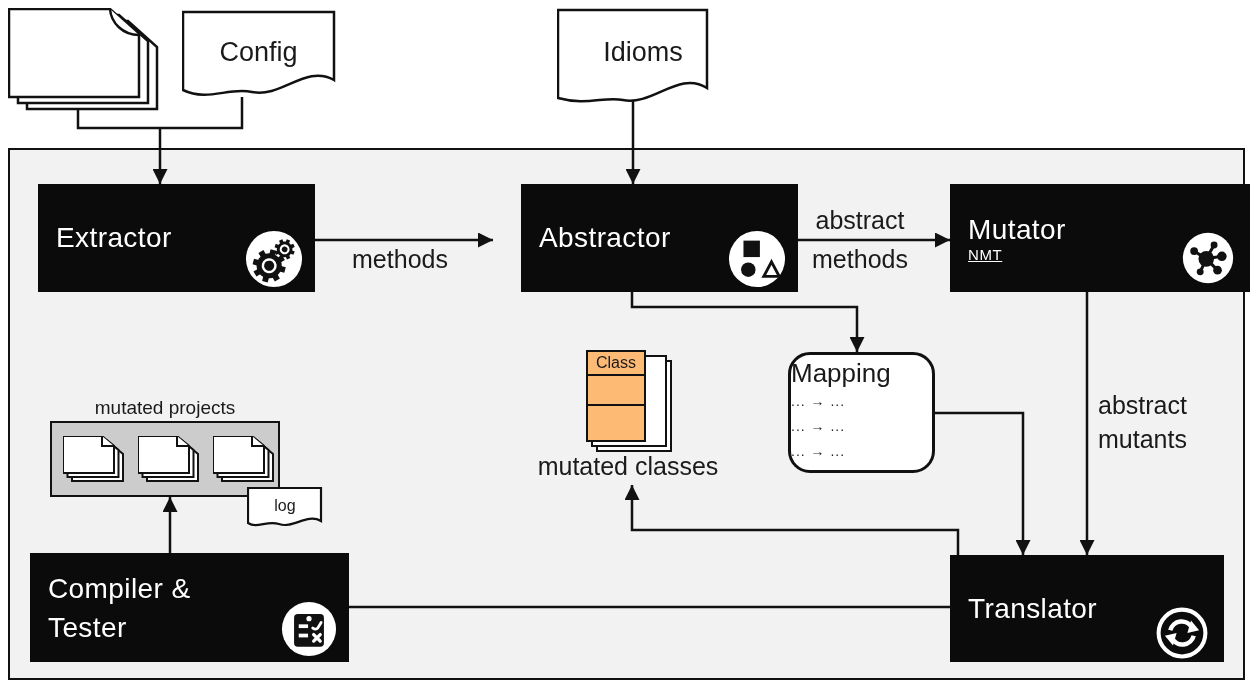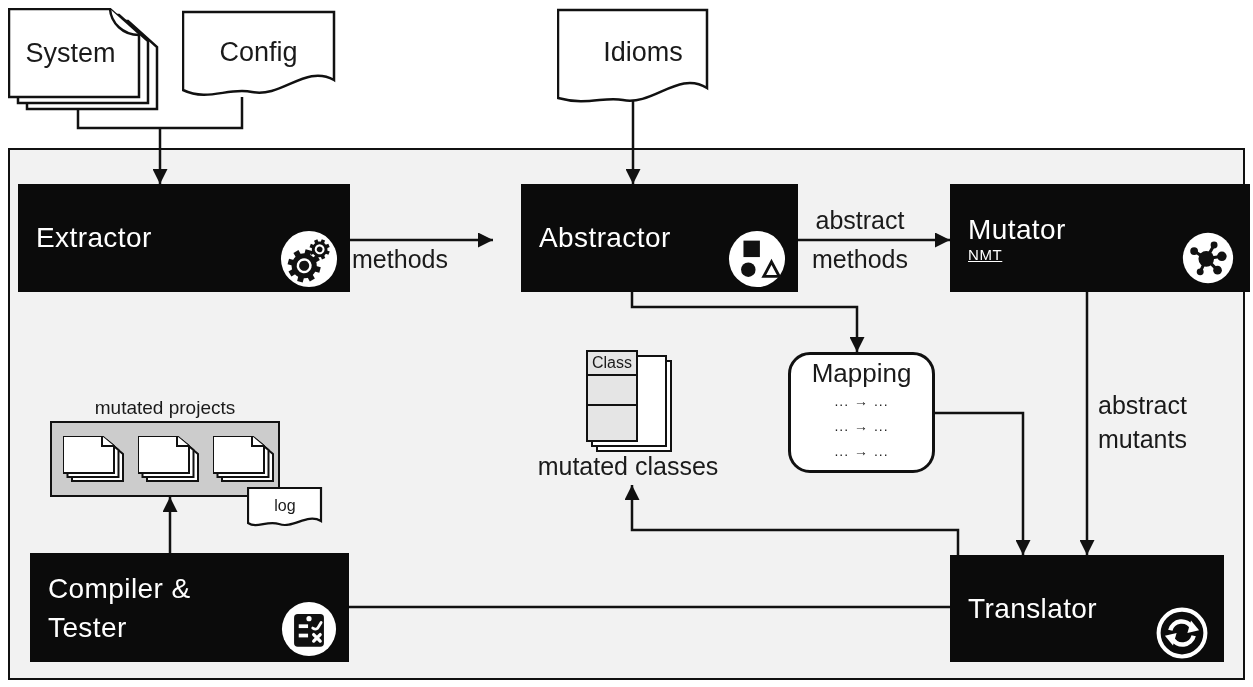--- a/index.html
+++ b/index.html
@@ -17,27 +17,27 @@
   .black-box .bb-label{font-size:28px;letter-spacing:.4px;}
   .black-box .bb-sub{font-size:15px;letter-spacing:.6px;margin-top:0;text-decoration:underline;}
   .black-box .icon{position:absolute;}
 
   .doc-svg{position:absolute;}
   .doc-svg path{fill:#ffffff;stroke:var(--line);}
   .doc-label{position:absolute;display:flex;align-items:center;justify-content:center;color:var(--label-text);}
 
   .edge-label{position:absolute;color:var(--label-text);font-size:25px;text-align:center;}
 
-  .mapping{position:absolute;left:788px;top:352px;width:147px;height:121px;background:#fff;border:3px solid var(--line);border-radius:22px;text-align:center;}
+  .mapping{position:absolute;left:788px;top:352px;width:147px;height:121px;background:#fff;border:3px solid var(--line);border-radius:22px;}
   .mapping-title{font-size:26px;color:var(--label-text);margin-top:3px;}
   .mapping-row{font-size:14px;color:#222;line-height:25px;letter-spacing:1px;}
 
   .class-stack{position:absolute;left:586px;top:350px;width:90px;height:104px;}
   .class-sheet{position:absolute;width:76px;height:92px;background:#fff;border:2px solid var(--line);}
-  .class-card{position:absolute;left:0;top:0;width:52px;height:92px;background:#e5e5e5;border:2px solid var(--line);}
+  .class-card{position:absolute;left:0;top:0;width:60px;height:92px;background:#fdba74;border:2px solid var(--line);}
   .class-card .cc-head{height:24px;border-bottom:2px solid var(--line);display:flex;align-items:center;justify-content:center;font-size:16px;color:var(--label-text);}
   .class-card .cc-mid{height:30px;border-bottom:2px solid var(--line);}
 
   .projects-box{position:absolute;left:50px;top:421px;width:230px;height:76px;background:var(--projects-box-bg);border:2px solid var(--line);}
   .proj-doc{position:absolute;top:13px;}
   .proj-doc path{fill:#fff;stroke:var(--line);stroke-width:2;}
 </style>
 </head>
 <body>
 
@@ -65,33 +65,32 @@
   </svg>
 
   <svg class="doc-svg" style="left:8px;top:8px" width="162" height="104">
     <g stroke-width="2.5">
       <path transform="translate(18,12)" d="M1,1 H102 L131,27 V89 H1 Z"></path>
       <path transform="translate(9,6)" d="M1,1 H102 L131,27 V89 H1 Z"></path>
       <path d="M1,1 H102 L131,27 V89 H1 Z"></path>
       <path d="M102,1 C103,15 115,27 131,27" fill="none"></path>
     </g>
   </svg>
-  <div class="doc-label" style="left:8px;top:8px;width:125px;height:90px;font-size:27px">System</div>
 
   <svg class="doc-svg" style="left:182px;top:10px" width="154" height="96">
     <path stroke-width="2.5" d="M1,2 H152 V70 C124,54 100,88 70,82 C46,77 26,92 1,80 Z"></path>
   </svg>
   <div class="doc-label" style="left:182px;top:10px;width:153px;height:85px;font-size:27px">Config</div>
 
   <svg class="doc-svg" style="left:557px;top:8px" width="152" height="100">
     <path stroke-width="2.5" d="M1,2 H150 V80 C122,62 96,98 66,92 C48,88 30,98 1,90 Z"></path>
   </svg>
   <div class="doc-label" style="left:557px;top:8px;width:172px;height:88px;font-size:27px">Idioms</div>
 
-  <div class="black-box" style="left:18px;top:184px;width:332px;height:108px">
+  <div class="black-box" style="left:38px;top:184px;width:277px;height:108px">
     <span class="bb-label">Extractor</span>
     <svg class="icon" style="right:12px;top:46px" width="58" height="58" viewBox="-30 -30 60 60">
       <circle r="29" fill="#fff"></circle>
       <g transform="translate(-5,7) rotate(15)" fill="#111">
         <g>
             <rect x="-3" y="-17" width="6" height="7"></rect>
             <rect x="-3" y="-17" width="6" height="7" transform="rotate(45)"></rect>
             <rect x="-3" y="-17" width="6" height="7" transform="rotate(90)"></rect>
             <rect x="-3" y="-17" width="6" height="7" transform="rotate(135)"></rect>
             <rect x="-3" y="-17" width="6" height="7" transform="rotate(180)"></rect>

